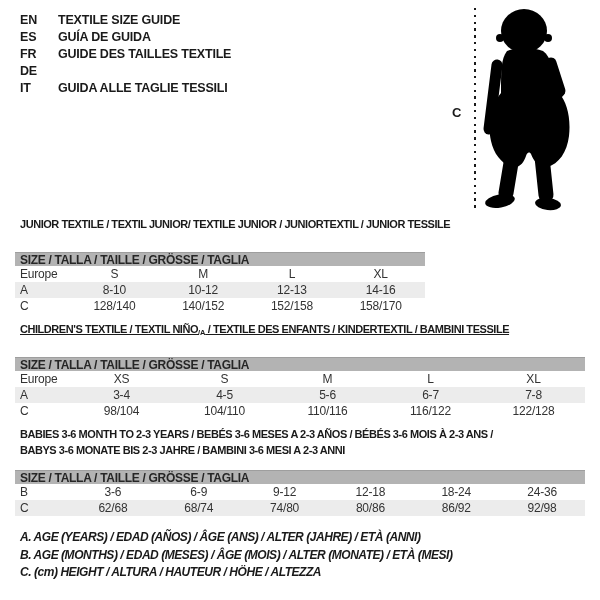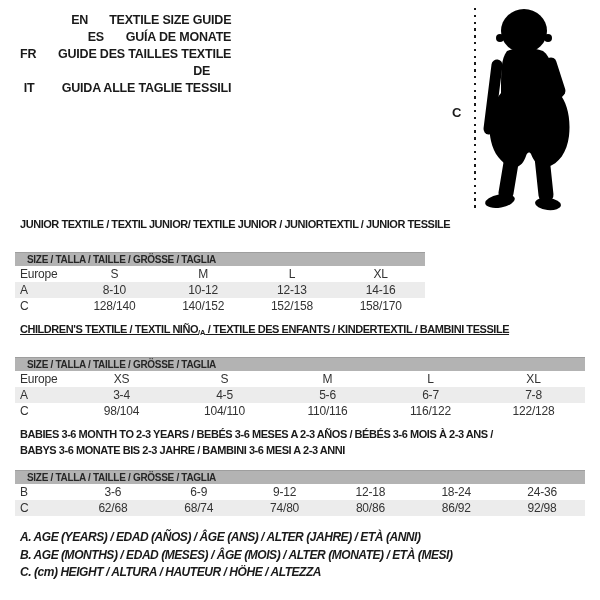--- a/index.html
+++ b/index.html
@@ -5,60 +5,60 @@
   :root{
     --text:#1a1a1a; --ttext:#333333; --hdr:#b3b3b3; --shade:#ececec; --sil:#000000;
   }
   html,body{margin:0;padding:0;background:#fff;}
   .canvas{
     position:relative;width:600px;height:600px;background:#ffffff;overflow:hidden;
     font-family:"Liberation Sans","DejaVu Sans",sans-serif;color:var(--text);
   }
   
   .lang-block{position:absolute;left:20px;top:11px;}
-  .lang-row{display:flex;height:17px;align-items:center;font-weight:700;font-size:12.5px;letter-spacing:-0.2px;white-space:nowrap;justify-content:flex-end;}
+  .lang-row{display:flex;height:17px;align-items:center;font-weight:700;font-size:12.5px;letter-spacing:-0.2px;white-space:nowrap;}
   .lang-code{width:38px;flex:0 0 38px;}
   
   .dash-line{position:absolute;left:474px;top:8px;width:2px;height:202px;
     background:repeating-linear-gradient(to bottom,var(--text) 0 2.5px,transparent 2.5px 6.8px);}
   .c-label{position:absolute;left:452px;top:105px;font-weight:700;font-size:13px;}
   .baby-svg{position:absolute;left:479px;top:5px;}
   
   .table-block{position:absolute;left:15px;}
   .tb-0{top:216px;width:410px;}
   .tb-1{top:321px;width:570px;}
   .tb-2{top:426px;width:570px;}
   .tb-title{padding-left:5px;font-weight:700;font-size:11px;letter-spacing:-0.45px;line-height:16px;white-space:nowrap;color:var(--text);}
   .tb-0 .tb-title{margin-bottom:20px;}
   .tb-1 .tb-title{margin-bottom:16px;text-decoration:underline;}
   .tb-2 .tb-title{margin-bottom:12px;}
   .subscript{font-size:7.5px;vertical-align:-2px;letter-spacing:-0.2px;}
   .st-header{height:14px;background:var(--hdr);border-top:1px solid #9e9e9e;box-sizing:border-box;
-    display:flex;align-items:center;padding-left:12px;font-weight:700;font-size:10px;letter-spacing:-0.3px;color:#262626;white-space:nowrap;}
+    display:flex;align-items:center;padding-left:5px;font-weight:700;font-size:12px;letter-spacing:-0.3px;color:#262626;white-space:nowrap;}
   .st-row{display:flex;height:16px;align-items:center;font-size:12px;letter-spacing:-0.2px;color:var(--ttext);}
   .st-row.shaded{background:var(--shade);}
   .st-label{width:55px;flex:0 0 55px;padding-left:5px;box-sizing:border-box;}
   .st-cell{flex:1;text-align:center;}
   
   .footnotes{position:absolute;left:20px;top:530px;}
   .fn-line{height:17.5px;font-weight:700;font-size:12px;letter-spacing:-0.45px;white-space:nowrap;color:var(--text);font-style:italic;}
 </style>
 </head>
 <body>
 
 <div class="canvas">
 
   <div class="lang-block" id="lang-block">
       <div class="lang-row">
         <span class="lang-code">EN</span>
         <span class="lang-label">TEXTILE SIZE GUIDE</span>
       </div>
       <div class="lang-row">
         <span class="lang-code">ES</span>
-        <span class="lang-label">GUÍA DE MONATE</span>
+        <span class="lang-label">GUÍA DE GUIDA</span>
       </div>
       <div class="lang-row">
         <span class="lang-code">FR</span>
         <span class="lang-label">GUIDE DES TAILLES TEXTILE</span>
       </div>
       <div class="lang-row">
         <span class="lang-code">DE</span>
       </div>
       <div class="lang-row">
         <span class="lang-code">IT</span>

